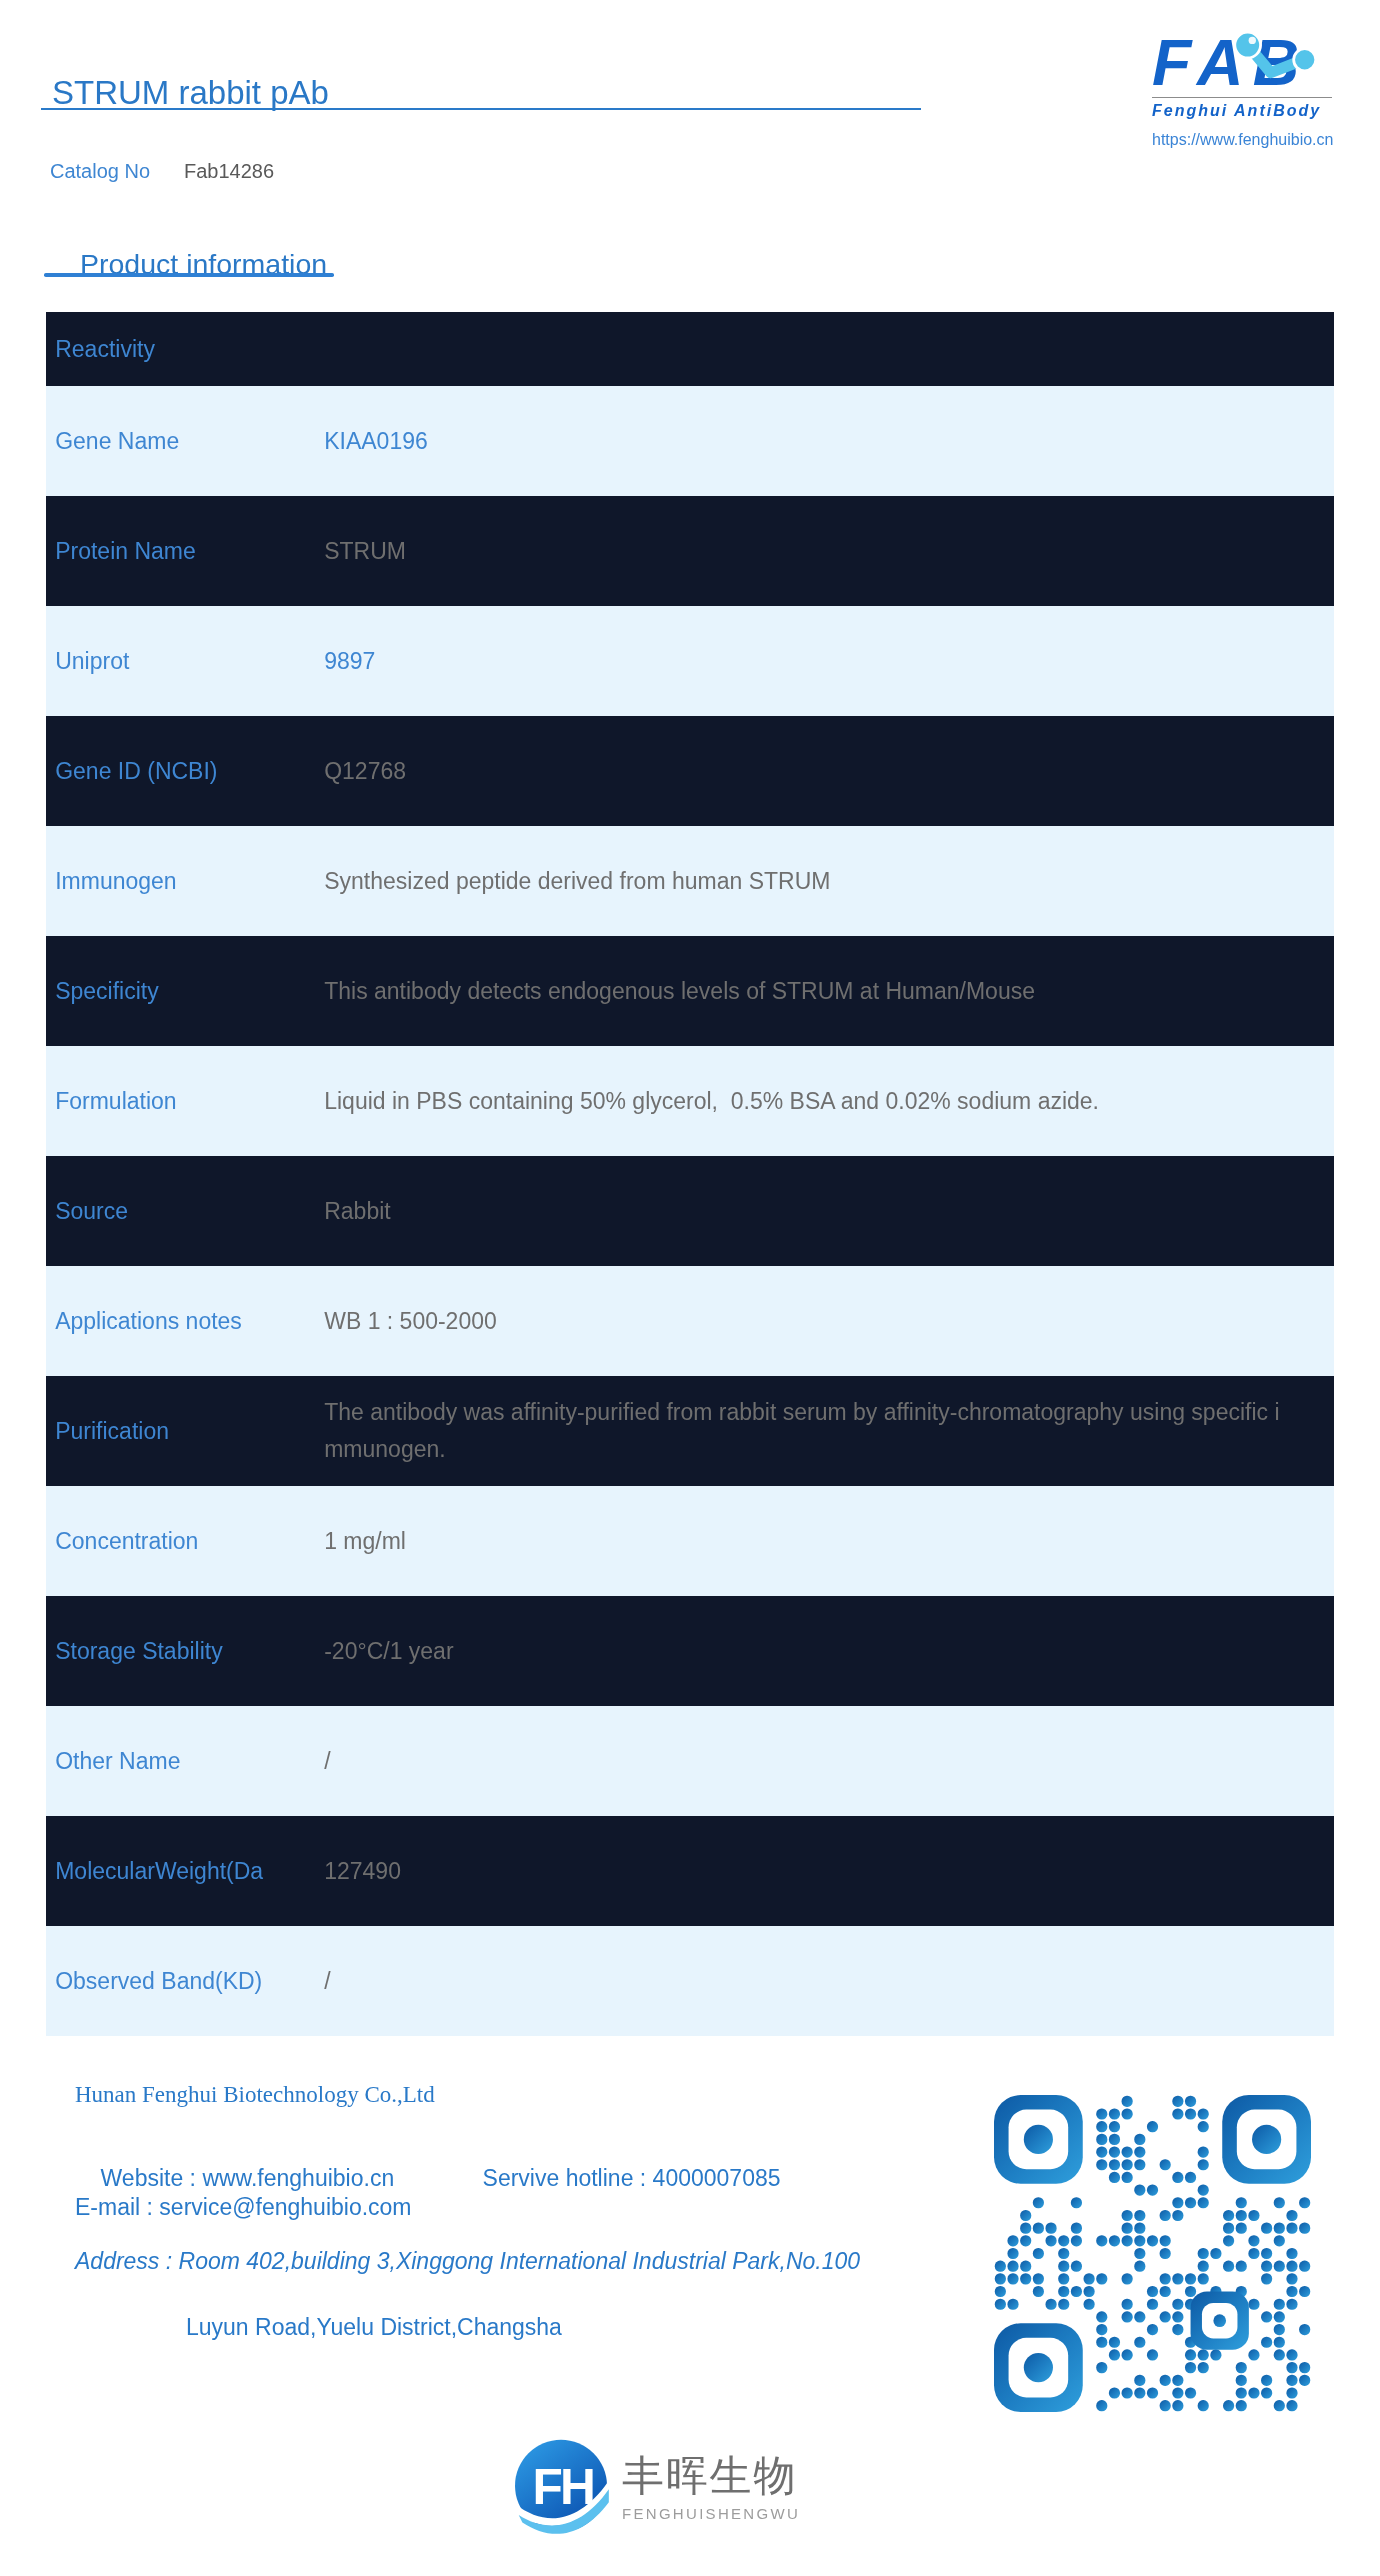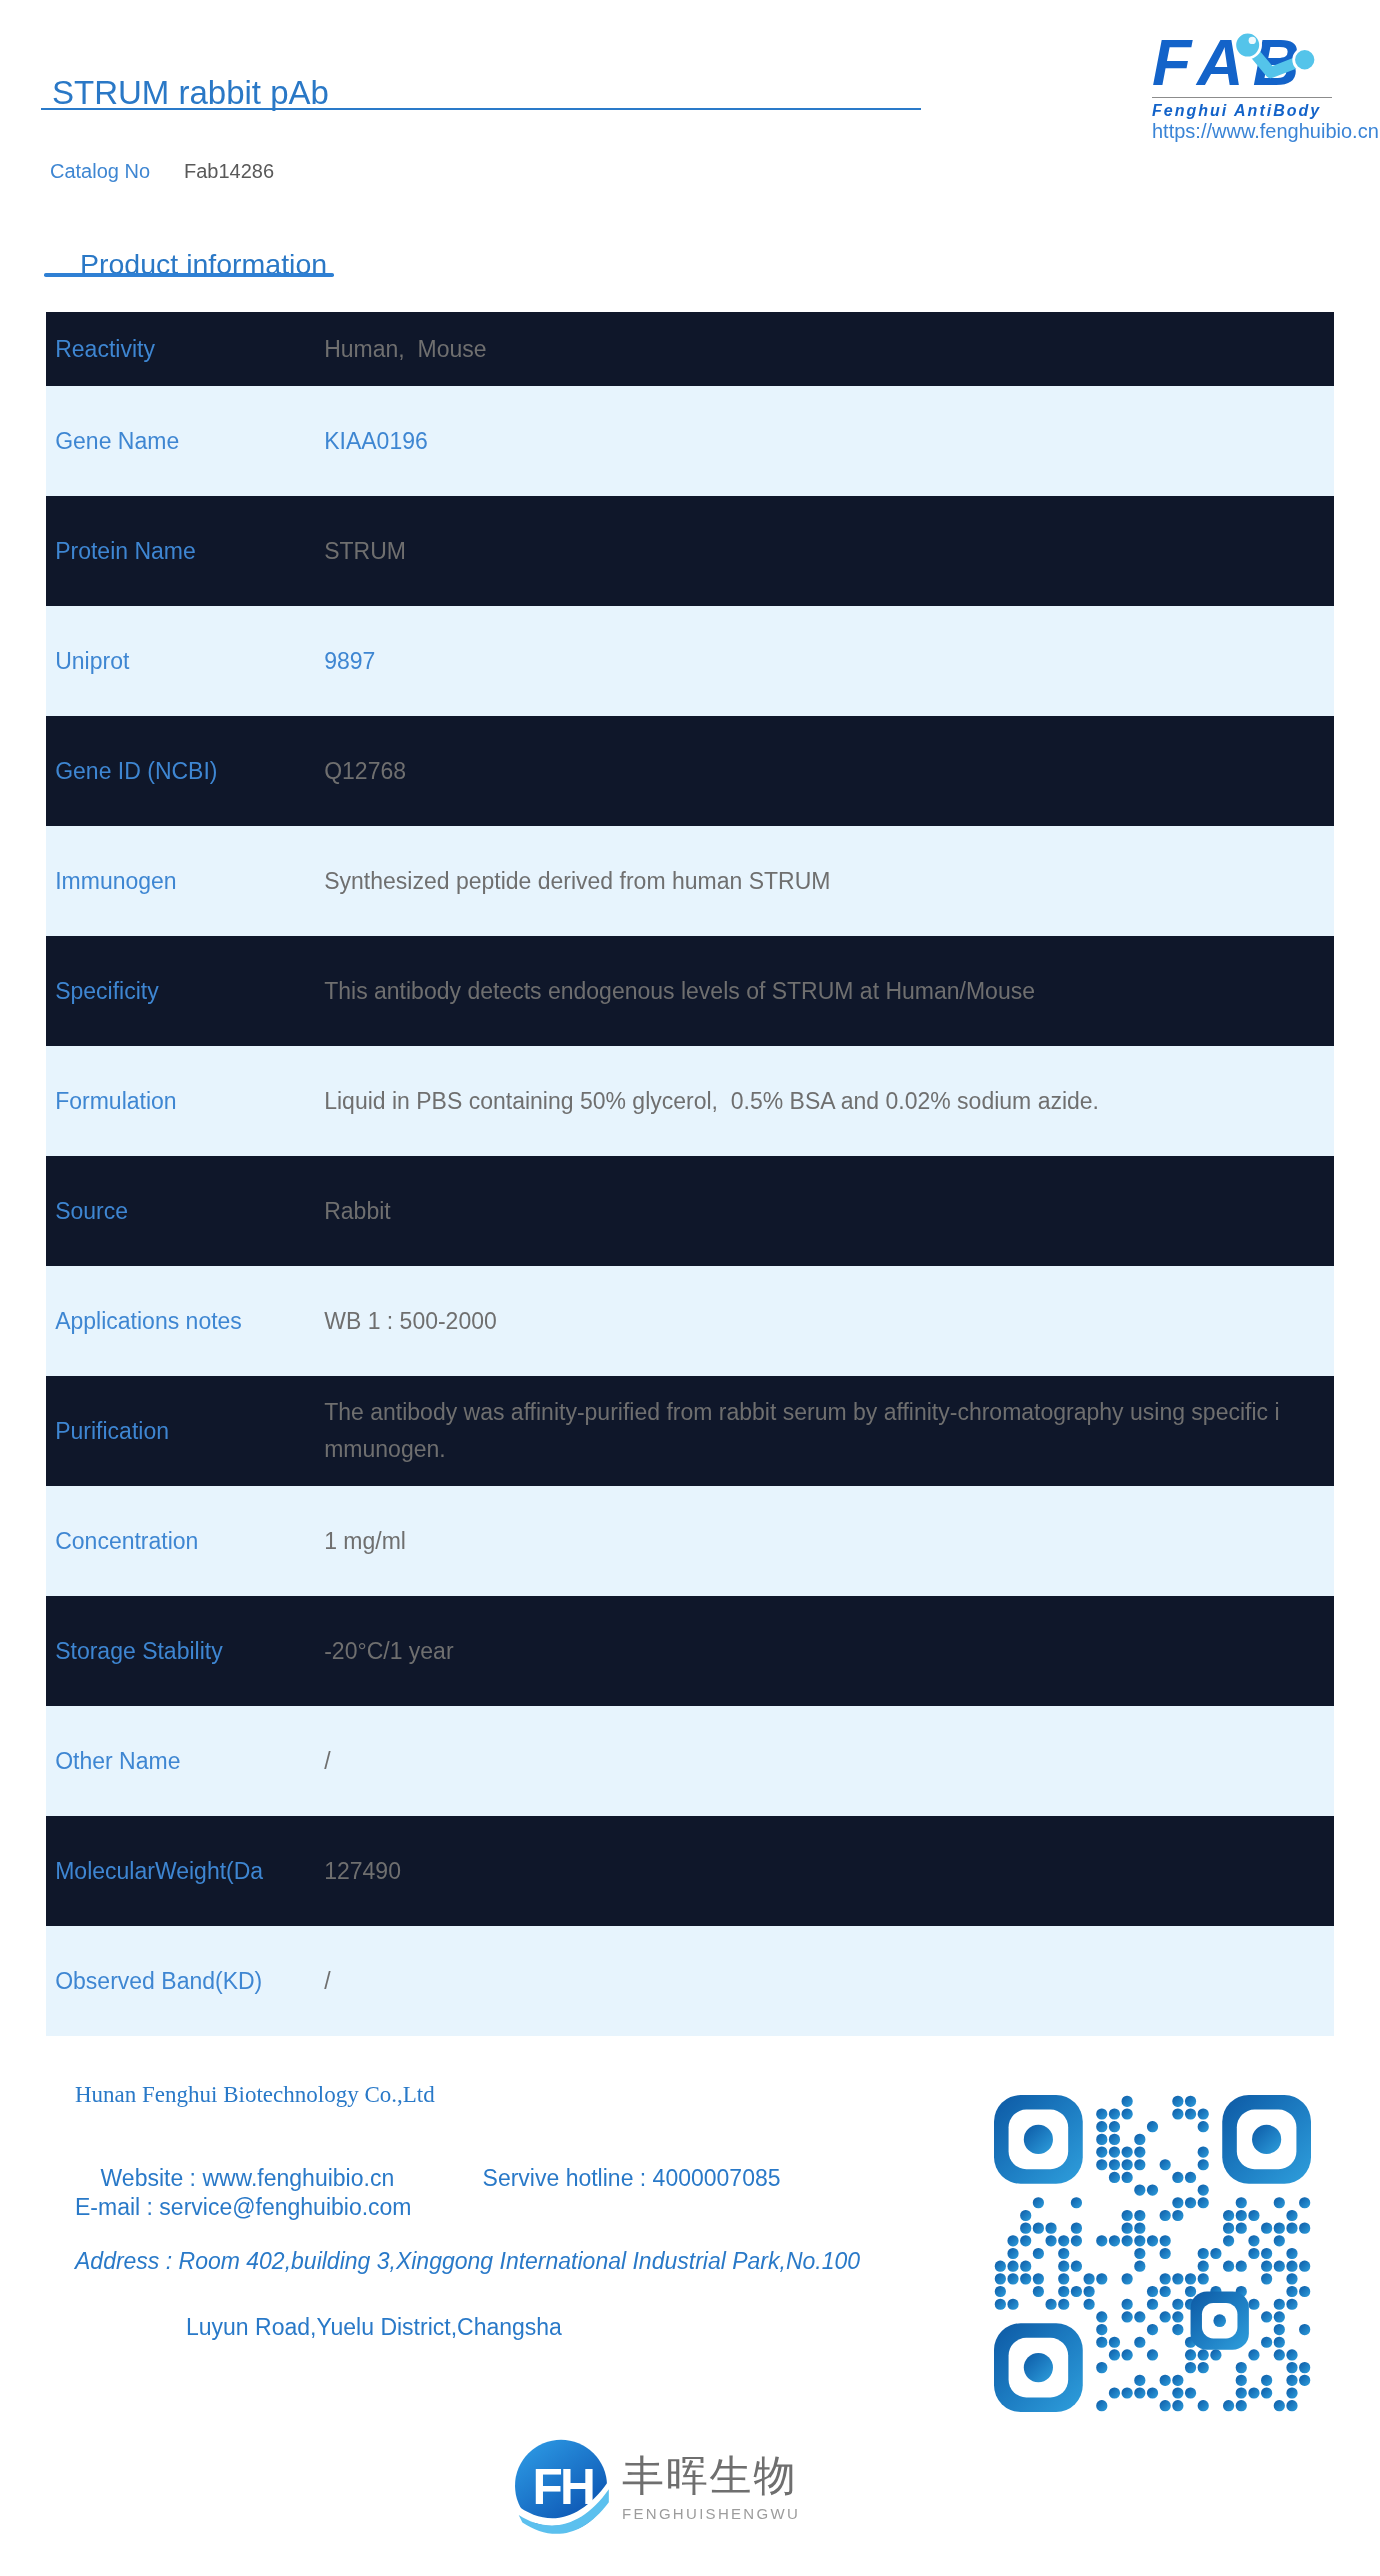--- a/index.html
+++ b/index.html
@@ -15,21 +15,21 @@
   .title-underline{
     position:absolute;left:41px;top:108px;width:880px;height:1.8px;background:#2a7ac9;
   }
   .brand{position:absolute;left:1152px;top:31px;width:184px;}
   .brand svg{display:block;}
   .brand-divider{width:180px;height:0.9px;background:#8c8c8c;margin-top:2.8px;}
   .brand-sub{
     margin-top:4.6px;font-size:16px;font-weight:bold;font-style:italic;
     color:#1363c9;letter-spacing:2px;white-space:nowrap;
   }
-  .brand-url{font-size:20px;color:#3a84d6;white-space:nowrap;}
+  .brand-url{margin-top:11px;font-size:16px;color:#3a84d6;white-space:nowrap;}
   .catalog{position:absolute;left:50px;top:160px;font-size:20px;}
   .catalog-label{display:inline-block;width:134px;color:#3e86d2;}
   .catalog-value{color:#595959;}
   
   .section-heading{
     position:absolute;left:64px;top:232px;margin:16px;
     font-size:28.5px;font-weight:400;color:#2a78c6;
   }
   .heading-underline{
     position:absolute;left:44px;top:273px;width:290px;height:3.7px;background:#2f80d4;border-radius:1.8px;
@@ -90,21 +90,20 @@
   <div class="catalog">
     <span class="catalog-label">Catalog No</span><span class="catalog-value">Fab14286</span>
   </div>
 
   <h2 class="section-heading">Product information</h2>
   <div class="heading-underline"></div>
 
   <div class="info-table" id="info-table">
       <div class="t-row">
         <span class="t-label">Reactivity</span>
-        <span class="t-value">Human,  Mouse</span>
       </div>
       <div class="t-row">
         <span class="t-label">Gene Name</span>
         <span class="t-value link">KIAA0196</span>
       </div>
       <div class="t-row">
         <span class="t-label">Protein Name</span>
         <span class="t-value">STRUM</span>
       </div>
       <div class="t-row">

